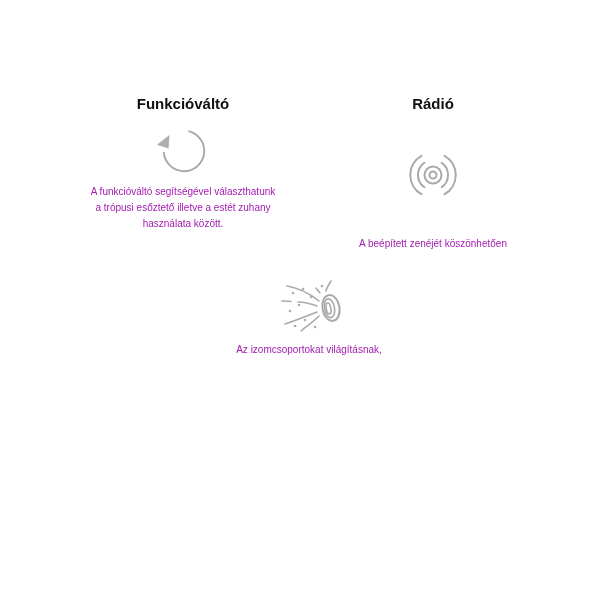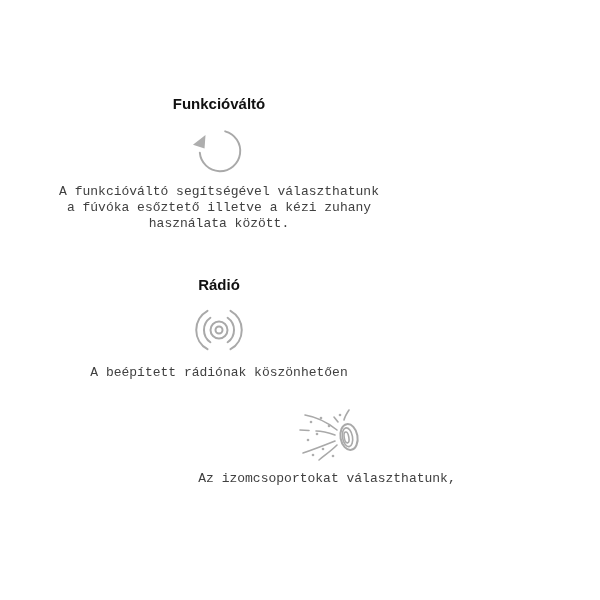--- a/index.html
+++ b/index.html
@@ -12,21 +12,20 @@
     font-family: "Liberation Sans", sans-serif;
   }
   .wrap {
     padding-top: 95px;
     margin-left: 58px;
     width: 502px;
   }
   .grid {
     display: flex;
     flex-wrap: wrap;
-    margin-left: 36px;
   }
   .feature {
     width: 250px;
     box-sizing: border-box;
     display: flex;
     flex-direction: column;
     align-items: center;
     text-align: center;
   }
   .feature.row1 { margin-bottom: 44px; }
@@ -43,24 +42,23 @@
   }
   .icon-box {
     height: 62px;
     display: flex;
     align-items: center;
     justify-content: center;
     margin-bottom: 4px;
   }
   .desc {
     margin: 0;
-    font-size: 13px;
+    font-size: 10px;
     line-height: 16px;
-    color: #404040;
-    font-family: Liberation Mono, monospace;
+    color: #a21caf;
   }
   .desc .line { display: block; white-space: nowrap; }
   svg .st {
     fill: none;
     stroke: #a9a9a9;
     stroke-width: 2;
     stroke-linecap: round;
     stroke-linejoin: round;
   }
   svg .fillgray { fill: #aeaeae; stroke: none; }
@@ -76,40 +74,40 @@
     <div class="feature row1">
       <h3>Funkcióváltó</h3>
       <div class="icon-box">
         <svg width="54" height="56" viewBox="0 0 56 58">
           <path class="st" d="M 34.4 10.7 A 21 21 0 1 1 8.1 32.8"></path>
           <polygon class="fillgray" points="1,24.5 14,14.5 13,28.5"></polygon>
         </svg>
       </div>
       <p class="desc">
         <span class="line">A funkcióváltó segítségével választhatunk</span>
-        <span class="line">a fúvóka esőztető illetve a kézi zuhany</span>
+        <span class="line">a trópusi esőztető illetve a estét zuhany</span>
         <span class="line">használata között.</span>
       </p>
     </div>
 
 
     <div class="feature row2">
       <h3>Rádió</h3>
       <div class="icon-box">
         <svg width="56" height="58" viewBox="0 0 56 58">
           <circle class="st" cx="28" cy="29" r="8.5"></circle>
           <circle class="st" cx="28" cy="29" r="3.5"></circle>
           <path class="st" d="M19.4 16.7 A 15 15 0 0 0 19.4 41.3"></path>
           <path class="st" d="M16.5 9.8 A 22 22 0 0 0 16.5 48.2"></path>
           <path class="st" d="M36.6 16.7 A 15 15 0 0 1 36.6 41.3"></path>
           <path class="st" d="M39.5 9.8 A 22 22 0 0 1 39.5 48.2"></path>
         </svg>
       </div>
       <p class="desc">
-        <span class="line">A beépített rádiónak köszönhetően</span>
+        <span class="line">A beépített zenéjét köszönhetően</span>
       </p>
     </div>
 
 
     <div class="feature full">
       <div class="icon-box">
         <svg width="78" height="58" viewBox="0 0 78 58">
           <g transform="rotate(-10 61 30)">
             <ellipse class="st" cx="61" cy="30" rx="8.5" ry="13"></ellipse>
             <ellipse class="st thin" cx="59.5" cy="30" rx="5" ry="9.5"></ellipse>
@@ -127,18 +125,18 @@
           <circle class="fillgray" cx="41" cy="19" r="1.3"></circle>
           <circle class="fillgray" cx="29" cy="27" r="1.3"></circle>
           <circle class="fillgray" cx="20" cy="33" r="1.3"></circle>
           <circle class="fillgray" cx="35" cy="42" r="1.3"></circle>
           <circle class="fillgray" cx="25" cy="48" r="1.3"></circle>
           <circle class="fillgray" cx="45" cy="49" r="1.3"></circle>
           <circle class="fillgray" cx="52" cy="8" r="1.3"></circle>
         </svg>
       </div>
       <p class="desc">
-        <span class="line">Az izomcsoportokat választhatunk,</span>
+        <span class="line">Az izomcsoportokat világításnak,</span>
       </p>
     </div>
 
   </div>
 </div>
 
 </body></html>

